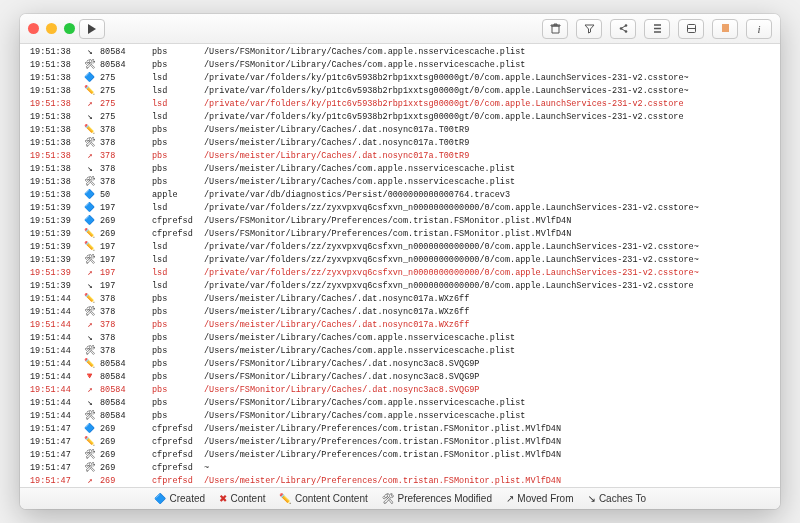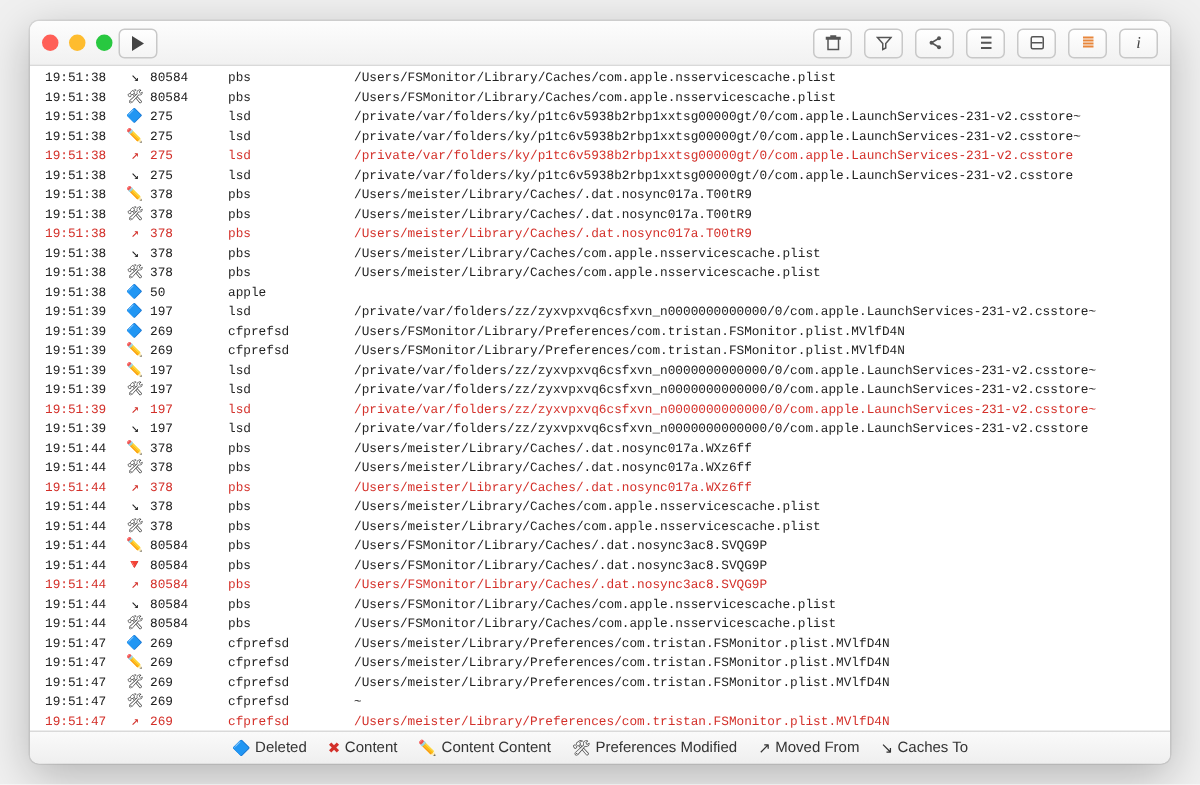--- a/index.html
+++ b/index.html
@@ -15,21 +15,21 @@
 .tb-btn:first-of-type { margin-left: 14px; }
 .tb-spacer { flex:1; }
 .tb-group { display:flex; gap:4px; }
 .content { flex:1; overflow:auto; font-family: Menlo, Monaco, "Courier New", monospace; font-size: 8.5px; line-height: 13px; padding: 2px 0 2px 10px; color:#222; }
 .row { white-space: nowrap; display:flex;font-family:Liberation Mono, monospace; }
 .row.red { color:#d3302a; }
 .c-time { width: 52px; }
 .c-icon { width: 16px; text-align:center; font-size:9px; }
 .c-pid { width: 42px; padding-left:2px; }
 .c-proc { width: 64px; padding-left: 12px; }
-.c-path { flex:1;margin-left:32px; }
+.c-path { flex:1; }
 .legend { height: 22px; border-top:1px solid #d9d9d9; background:linear-gradient(#fafafa,#efefef); display:flex; align-items:center; justify-content:center; gap:14px; font-size:10px; color:#333; }
 .legend span { display:flex; align-items:center; gap:3px; }
 .li { font-size:10px; }
 svg { display:block; }
 </style>
 </head>
 <body>
 
 <div class="window">
   <div class="titlebar">
@@ -159,20 +159,21 @@
         <span class="c-icon">🛠</span>
         <span class="c-pid">378</span>
         <span class="c-proc">pbs</span>
         <span class="c-path">/Users/meister/Library/Caches/com.apple.nsservicescache.plist</span>
       </div>
       <div class="row">
         <span class="c-time">19:51:38</span>
         <span class="c-icon">🔷</span>
         <span class="c-pid">50</span>
         <span class="c-proc">apple</span>
+        <span class="c-path">/private/var/db/diagnostics/Persist/0000000000000764.tracev3</span>
       </div>
       <div class="row">
         <span class="c-time">19:51:39</span>
         <span class="c-icon">🔷</span>
         <span class="c-pid">197</span>
         <span class="c-proc">lsd</span>
         <span class="c-path">/private/var/folders/zz/zyxvpxvq6csfxvn_n0000000000000/0/com.apple.LaunchServices-231-v2.csstore~</span>
       </div>
       <div class="row">
         <span class="c-time">19:51:39</span>
@@ -319,21 +320,21 @@
         <span class="c-icon">↗</span>
         <span class="c-pid">269</span>
         <span class="c-proc">cfprefsd</span>
         <span class="c-path">/Users/meister/Library/Preferences/com.tristan.FSMonitor.plist.MVlfD4N</span>
       </div>
     </div>
 
   <div class="legend">
     <span>
         <span class="li">🔷</span>
-        <span>Deleted</span>
+        <span>Created</span>
       </span>
     <span>
         <span class="li" style="color:#d3302a">✖</span>
         <span>Content</span>
       </span>
     <span>
         <span class="li">✏️</span>
         <span>Content Content</span>
       </span>
     <span>

